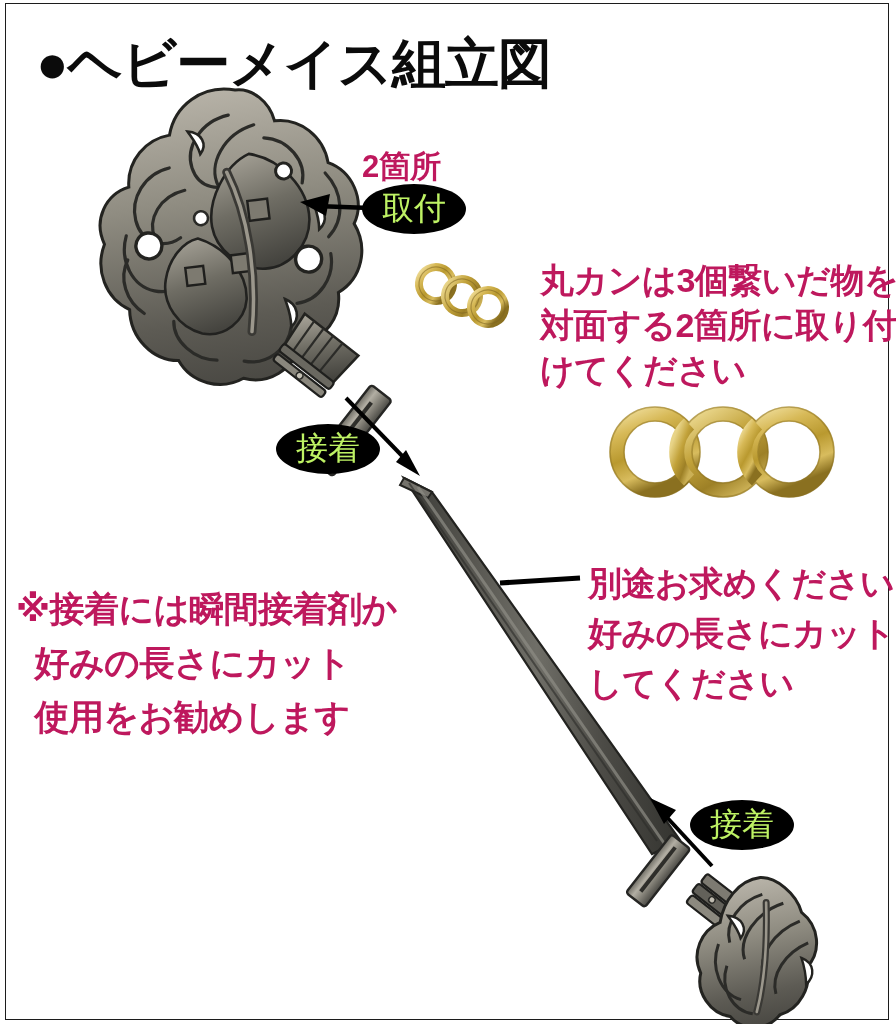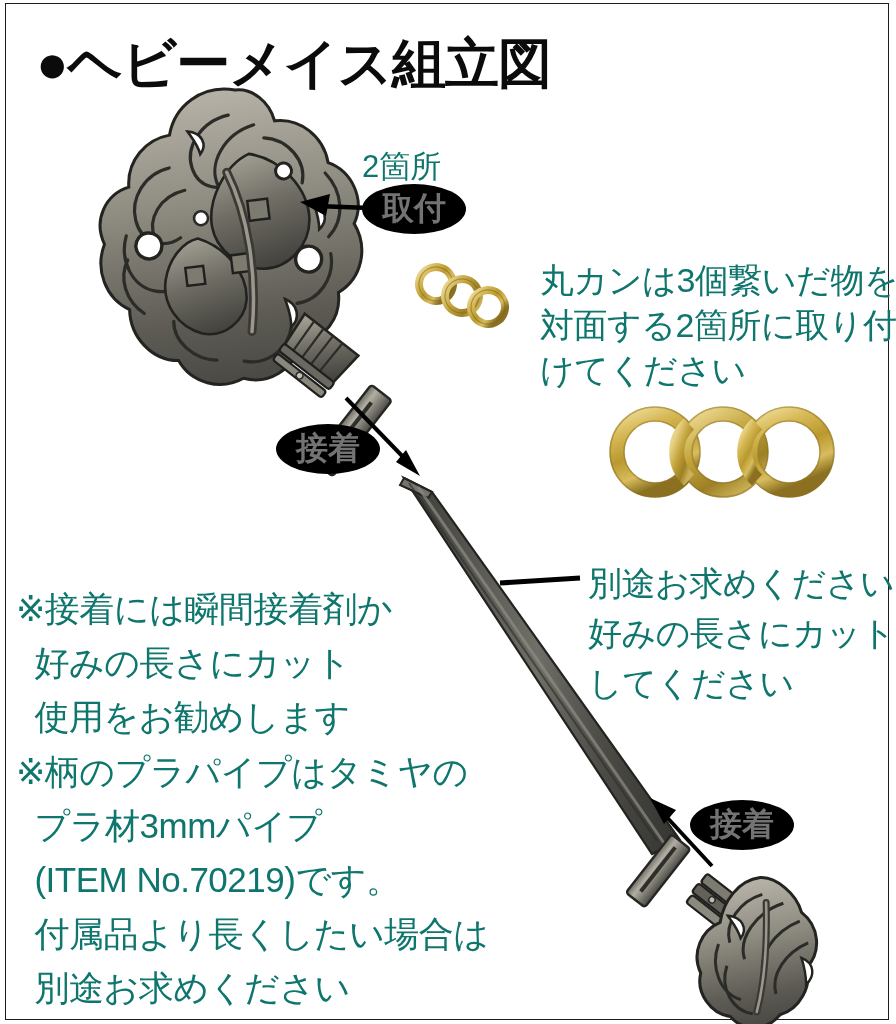--- a/index.html
+++ b/index.html
@@ -40,22 +40,22 @@
     font-weight: 700;
     color: #0b0b0b;
     letter-spacing: -1px;
     white-space: nowrap;
     line-height: 1;
   }
 
   
   .textblock {
     position: absolute;
-    color: #0f766e;
-    font-weight: 400;
+    color: #be185d;
+    font-weight: 700;
     white-space: pre;
   }
   .t-2kasho {
     left: 362px;
     top: 146px;
     font-size: 31px;
     letter-spacing: 0px;
   }
   .t-rings-desc {
     left: 508px;
@@ -88,22 +88,22 @@
   }
 
   
   .badge {
     position: absolute;
     display: flex;
     align-items: center;
     justify-content: center;
     background: #000000;
     border-radius: 50%;
-    color: #737373;
-    font-weight: 700;
+    color: #bef264;
+    font-weight: 400;
   }
   .badge-toritsuke {
     left: 362px;
     top: 184px;
     width: 104px;
     height: 50px;
     font-size: 32px;
   }
   .badge-glue-top {
     left: 276px;
@@ -367,19 +367,14 @@
   <div class="textblock t-rings-desc">丸カンは3個繋いだ物を
 対面する2箇所に取り付
 けてください</div>
   <div class="textblock t-pipe-desc">別途お求めください
 好みの長さにカット
 してください</div>
 
   <div class="textblock t-note-glue">※接着には瞬間接着剤か
   好みの長さにカット
   使用をお勧めします</div>
-  <div class="textblock t-note-pipe">※柄のプラパイプはタミヤの
-  プラ材3mmパイプ
-  (ITEM No.70219)です。
-  付属品より長くしたい場合は
-  別途お求めください</div>
 
 </div>
 
 </body></html>

